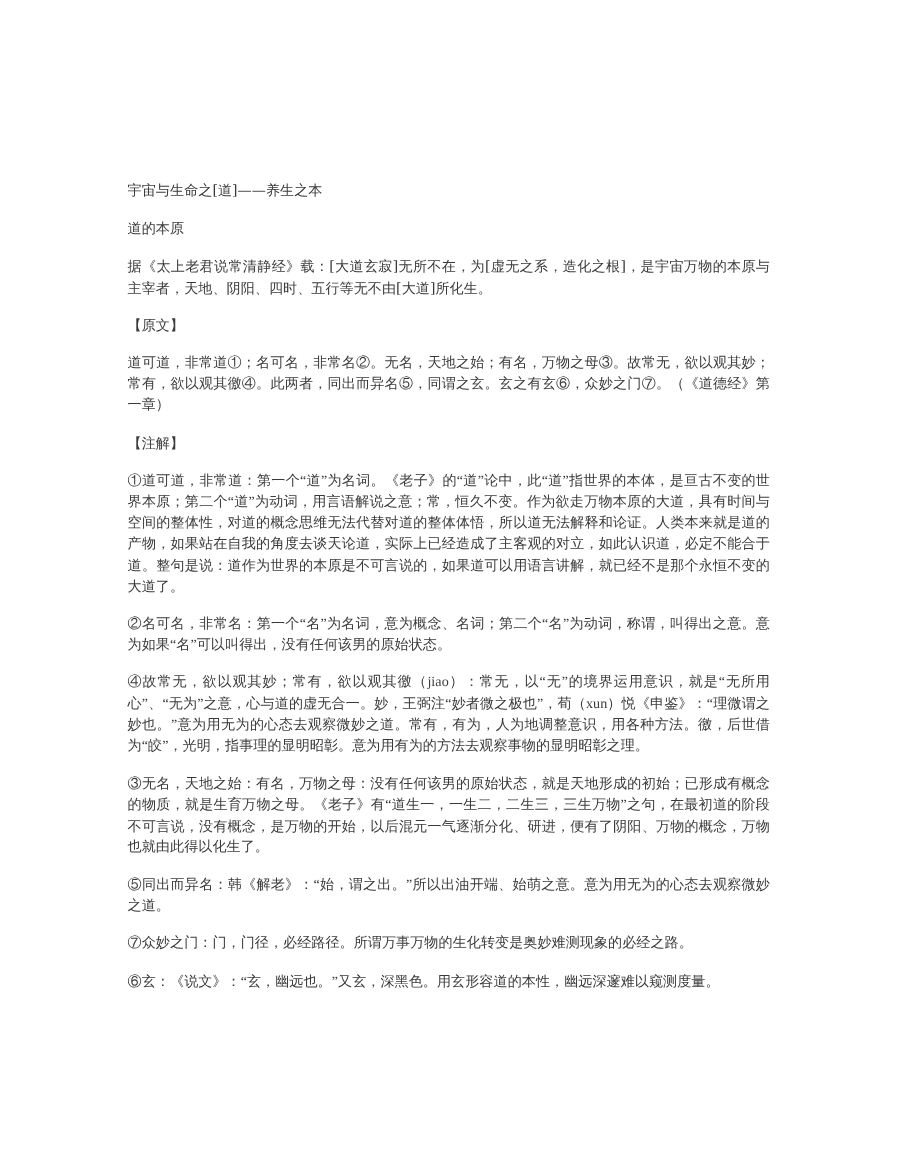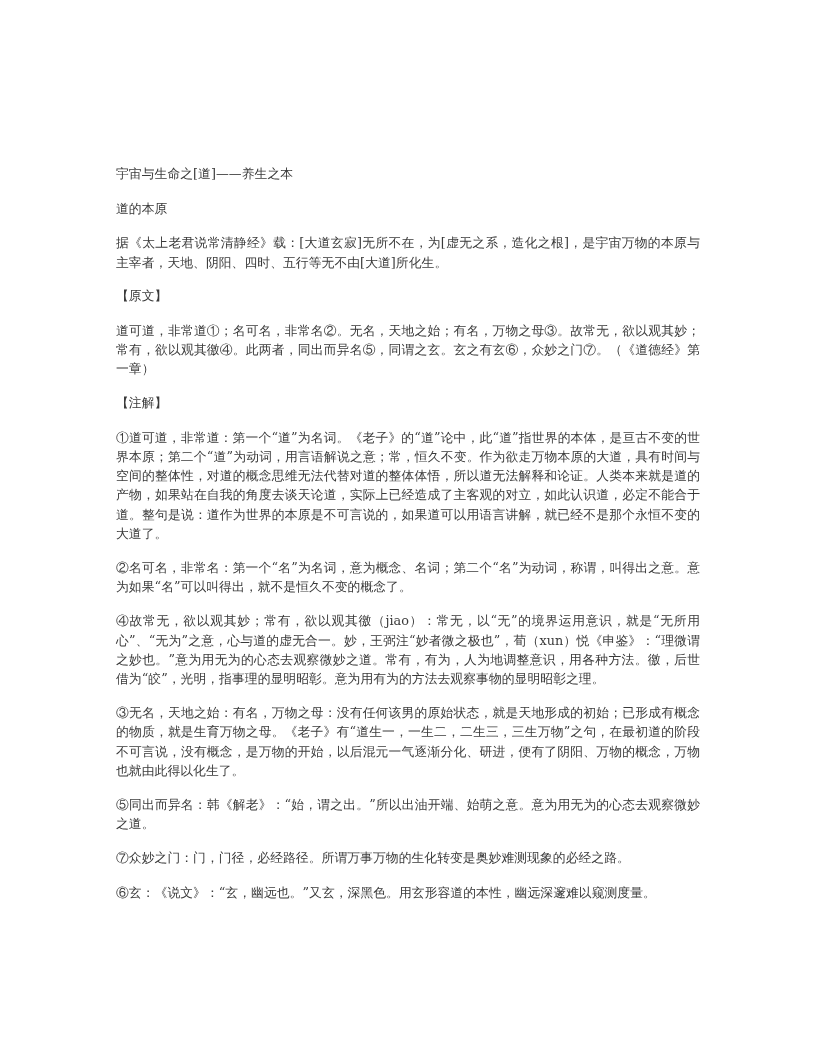--- a/index.html
+++ b/index.html
@@ -33,27 +33,27 @@
     letter-spacing: 0.05px;
   }
   p:last-child {
     margin-bottom: 0;
   }
   .title-line {
     margin-bottom: 16px;
   }
   .section-label {
     margin-bottom: 15px;
-    font-family: Liberation Mono, monospace;
   }
   .para-gap {
     margin-bottom: 15px;
   }
   .note {
     margin-bottom: 15px;
+    font-family: Liberation Serif, serif;
   }
 </style>
 </head>
 <body>
 
 <div class="page">
   <div class="content">
 
     <p class="title-line">宇宙与生命之[道]——养生之本</p>
 
@@ -61,21 +61,21 @@
 
     <p class="para-gap">据《太上老君说常清静经》载：[大道玄寂]无所不在，为[虚无之系，造化之根]，是宇宙万物的本原与主宰者，天地、阴阳、四时、五行等无不由[大道]所化生。</p>
 
     <p class="section-label">【原文】</p>
 
     <p class="para-gap">道可道，非常道①；名可名，非常名②。无名，天地之始；有名，万物之母③。故常无，欲以观其妙；常有，欲以观其徼④。此两者，同出而异名⑤，同谓之玄。玄之有玄⑥，众妙之门⑦。（《道德经》第一章）</p>
 
     <p class="section-label">【注解】</p>
 
     <p class="note">①道可道，非常道：第一个“道”为名词。《老子》的“道”论中，此“道”指世界的本体，是亘古不变的世界本原；第二个“道”为动词，用言语解说之意；常，恒久不变。作为欲走万物本原的大道，具有时间与空间的整体性，对道的概念思维无法代替对道的整体体悟，所以道无法解释和论证。人类本来就是道的产物，如果站在自我的角度去谈天论道，实际上已经造成了主客观的对立，如此认识道，必定不能合于道。整句是说：道作为世界的本原是不可言说的，如果道可以用语言讲解，就已经不是那个永恒不变的大道了。</p>
-    <p class="note">②名可名，非常名：第一个“名”为名词，意为概念、名词；第二个“名”为动词，称谓，叫得出之意。意为如果“名”可以叫得出，就不是恒久不变的概念了。</p>
+    <p class="note">②名可名，非常名：第一个“名”为名词，意为概念、名词；第二个“名”为动词，称谓，叫得出之意。意为如果“名”可以叫得出，没有任何该男的原始状态。</p>
     <p class="note">④故常无，欲以观其妙；常有，欲以观其徼（jiao）：常无，以“无”的境界运用意识，就是“无所用心”、“无为”之意，心与道的虚无合一。妙，王弼注“妙者微之极也”，荀（xun）悦《申鉴》：“理微谓之妙也。”意为用无为的心态去观察微妙之道。常有，有为，人为地调整意识，用各种方法。徼，后世借为“皎”，光明，指事理的显明昭彰。意为用有为的方法去观察事物的显明昭彰之理。</p>
     <p class="note">③无名，天地之始：有名，万物之母：没有任何该男的原始状态，就是天地形成的初始；已形成有概念的物质，就是生育万物之母。《老子》有“道生一，一生二，二生三，三生万物”之句，在最初道的阶段不可言说，没有概念，是万物的开始，以后混元一气逐渐分化、研进，便有了阴阳、万物的概念，万物也就由此得以化生了。</p>
     <p class="note">⑤同出而异名：韩《解老》：“始，谓之出。”所以出油开端、始萌之意。意为用无为的心态去观察微妙之道。</p>
     <p class="note">⑦众妙之门：门，门径，必经路径。所谓万事万物的生化转变是奥妙难测现象的必经之路。</p>
     <p class="note">⑥玄：《说文》：“玄，幽远也。”又玄，深黑色。用玄形容道的本性，幽远深邃难以窥测度量。</p>
 
   </div>
 </div>
 
 </body></html>

